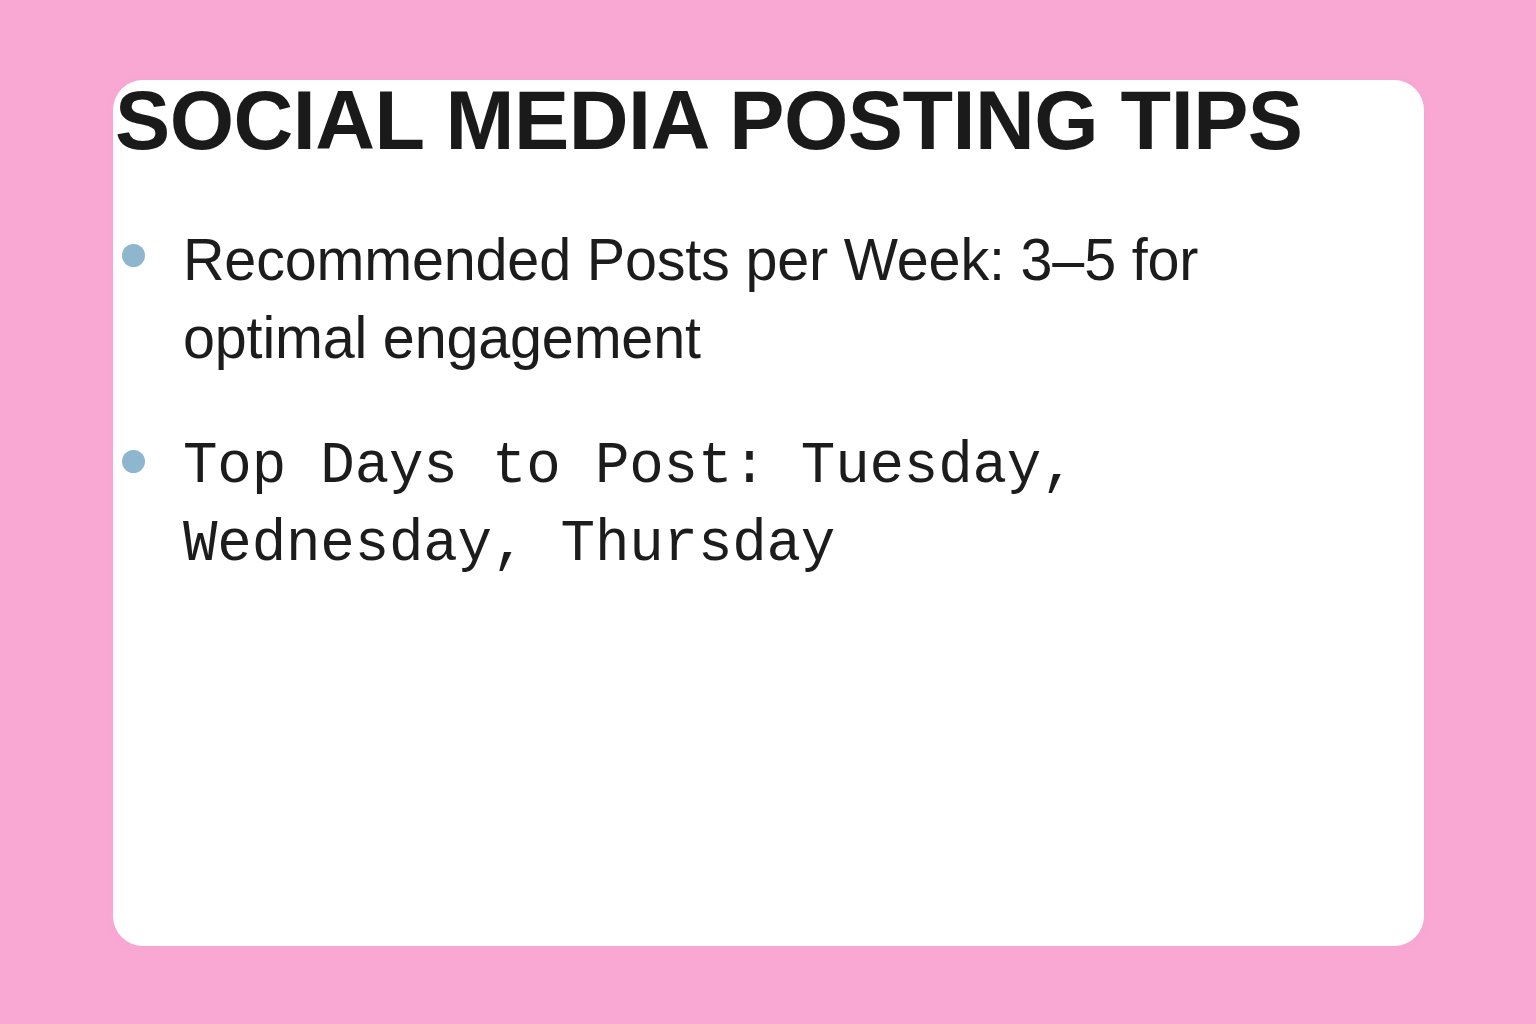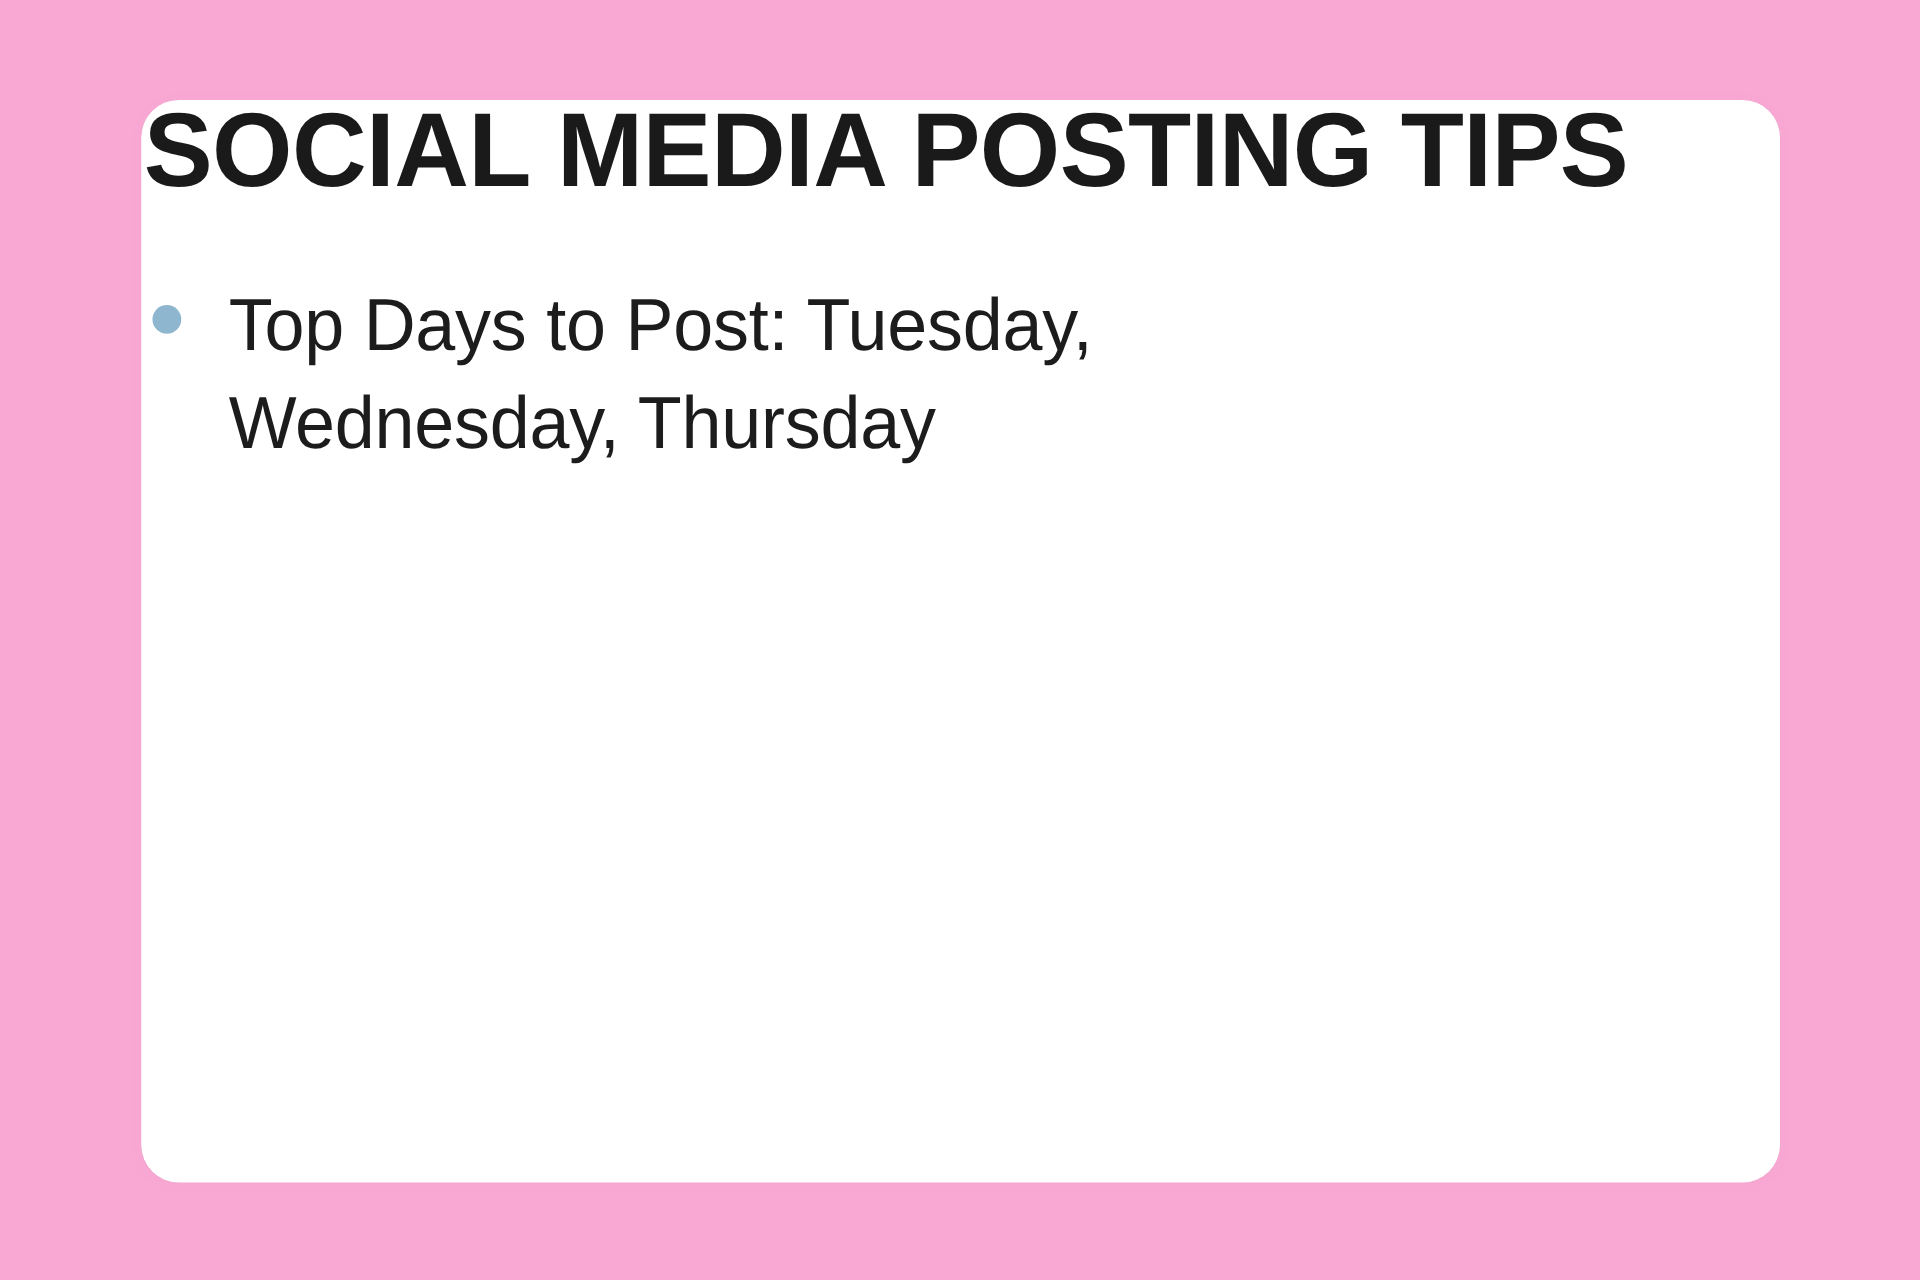--- a/index.html
+++ b/index.html
@@ -60,21 +60,21 @@
     top: 222px;
     width: 1110px;
     list-style: none;
   }
 
   .tip-item {
     position: relative;
     padding-left: 68px;
     margin-bottom: 50px;
   }
-  .tip-item:last-child { margin-bottom: 0; }
+  .tip-item:last-child { margin-bottom: 0; font-family: Liberation Mono, monospace; }
 
   .tip-bullet {
     position: absolute;
     left: 7px;
     top: 22px;
     width: 23px;
     height: 23px;
     border-radius: 50%;
     background: #8fb6cf;
   }
@@ -94,20 +94,24 @@
 <body>
 
 <div id="stage">
 
   <div id="tips-card"></div>
 
   <h1 id="card-title">SOCIAL MEDIA POSTING TIPS</h1>
 
   <ul id="tips-list">
 
+    <li class="tip-item">
+      <span class="tip-bullet"></span>
+      <span class="tip-text">Recommended Posts per Week: 3–5 for optimal engagement</span>
+    </li>
 
 
     <li class="tip-item">
       <span class="tip-bullet"></span>
       <span class="tip-text">Top Days to Post: Tuesday, Wednesday, Thursday</span>
     </li>
 
   </ul>
 
 </div>

